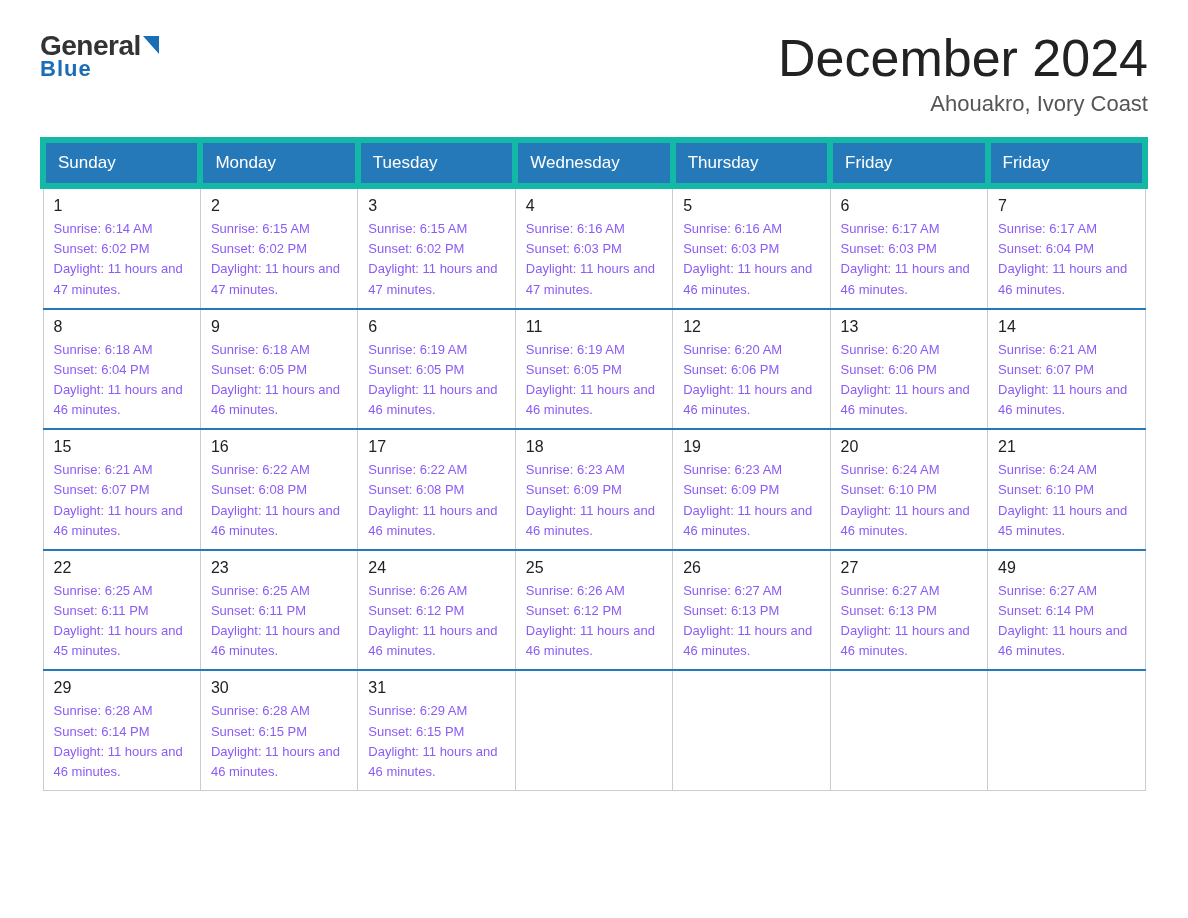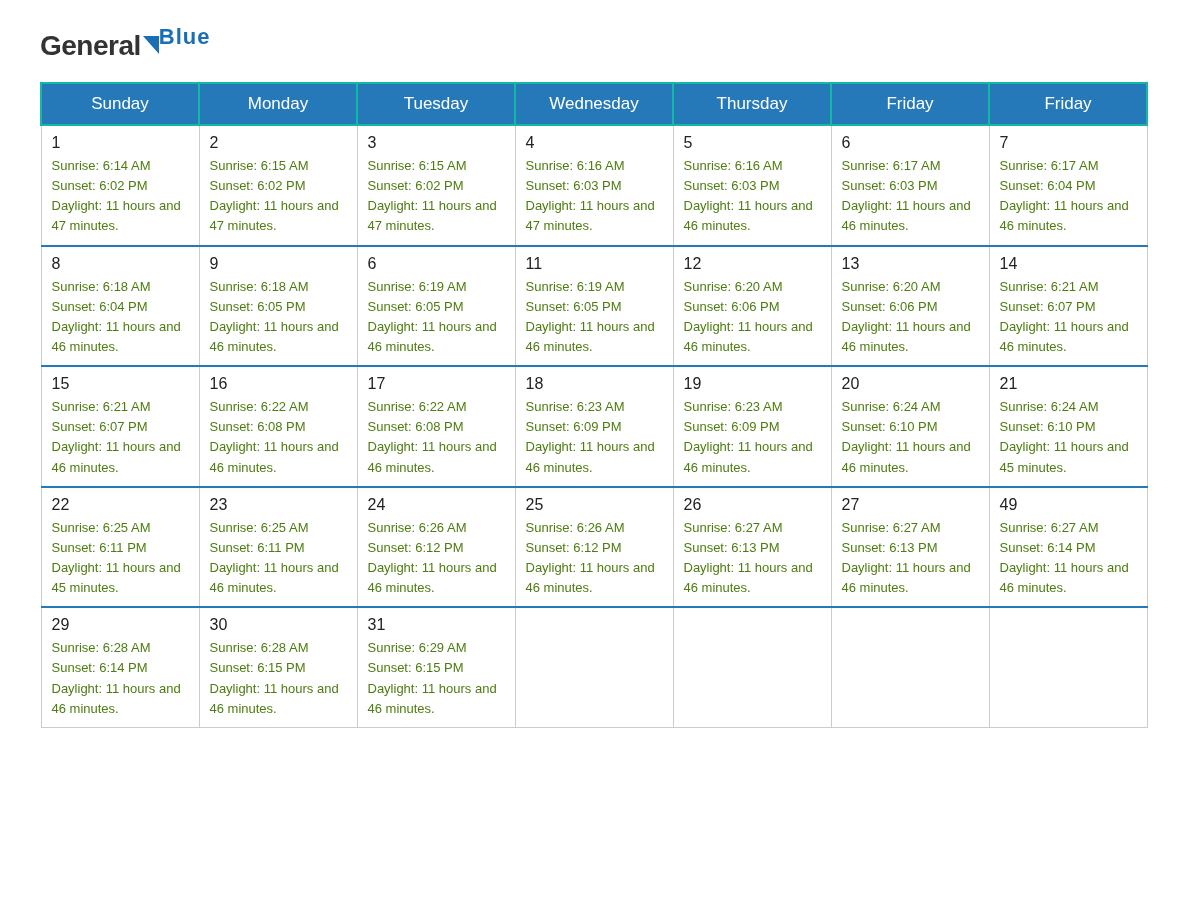--- a/index.html
+++ b/index.html
@@ -11,21 +11,21 @@
       min-height: 918px;
     }
     .header-row {
       display: flex;
       justify-content: space-between;
       align-items: flex-start;
       margin-bottom: 20px;
     }
     .logo {
       display: flex;
-      flex-direction: row;
+      flex-direction: column;
       align-items: flex-start;
     }
     .logo-general {
       font-size: 28px;
       font-weight: bold;
       color: #333;
       letter-spacing: -0.5px;
     }
     .logo-blue-line {
       font-size: 22px;
@@ -52,22 +52,22 @@
       width: 100%;
       border-collapse: collapse;
       margin-top: 10px;
     }
     .calendar thead th {
       background: #2679b8;
       color: #fff;
       font-size: 17px;
       font-weight: normal;
       padding: 10px 12px;
-      text-align: center;
-      border: 2px solid #14b8a6;
+      text-align: left;
+      border: 6px solid #14b8a6;
       margin-left: 24px;
     }
     .calendar tbody td {
       vertical-align: top;
       padding: 8px 10px;
       border: 1px solid #ccc;
       border-top: 2px solid #2679b8;
       font-size: 13px;
       color: #333;
       width: 14.28%;
@@ -79,21 +79,21 @@
     .day-number {
       font-size: 16px;
       font-weight: normal;
       color: #222;
       display: block;
       margin-bottom: 4px;
     }
     .day-info {
       font-size: 13px;
       line-height: 1.55;
-      color: #4d7c0f;
+      color: #8b5cf6;
     }
     .empty-cell {
       border-top: 2px solid #2679b8;
       background: #fff;
     }
     
     .logo-wrapper {
       display: flex;
       align-items: center;
     }
@@ -105,20 +105,24 @@
   <div class="logo">
     <div class="logo-wrapper">
       <span class="logo-general">
         General<svg style="display:inline-block;margin-left:2px;vertical-align:middle;position:relative;top:-3px;" width="16" height="18" viewBox="0 0 16 18">
             <polygon points="0,0 16,0 16,18" fill="#1a6eb5"></polygon>
           </svg>
       </span>
     </div>
     <div class="logo-blue-line">Blue</div>
   </div>
+  <div class="title-block">
+    <div class="main-title">December 2024</div>
+    <div class="subtitle">Ahouakro, Ivory Coast</div>
+  </div>
 </div>
 
 <table class="calendar">
   <thead>
     <tr>
     <th>Sunday</th>
         <th>Monday</th>
         <th>Tuesday</th>
         <th>Wednesday</th>
         <th>Thursday</th>

